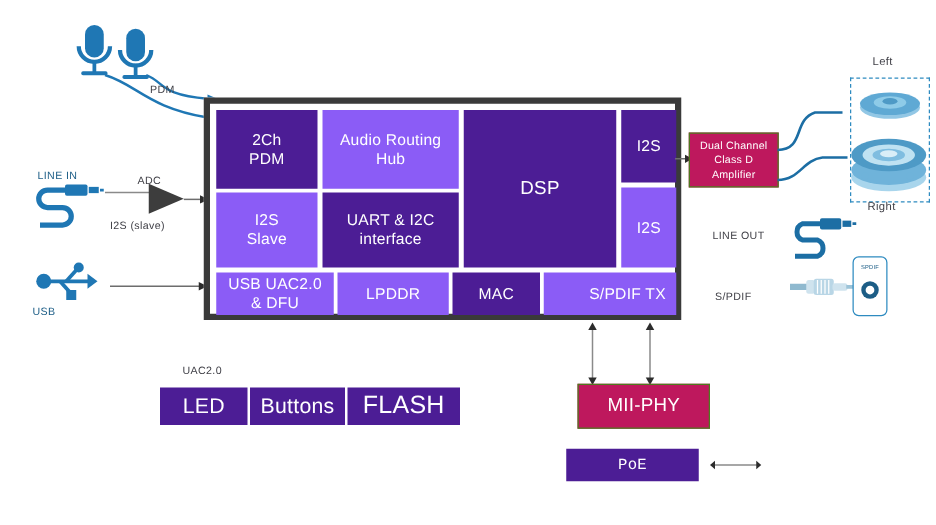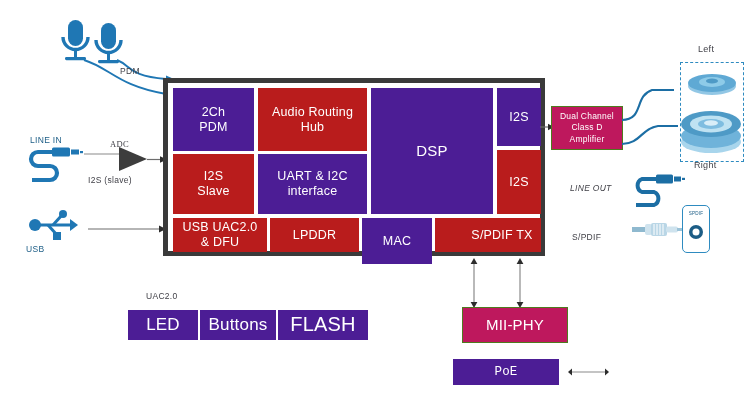--- a/index.html
+++ b/index.html
@@ -23,21 +23,21 @@
   #chip-inner{position:absolute;left:0;top:0;right:0;bottom:0;padding:4px;box-sizing:border-box;}
 
   .blk{
     position:absolute;box-sizing:border-box;
     display:flex;align-items:center;justify-content:center;
     text-align:center;color:#ffffff;
     font-size:12.5px;line-height:1.18;
     letter-spacing:.2px;
   }
   .blue{background:#4c1d95;}
-  .gray{background:#b91c1c;}
+  .gray{background:#8b5cf6;}
   .green{background:#be185d;border:1px solid #4e7a1e;color:#ffffff;}
 
   
   #amp{
     left:551px;top:106px;width:72px;height:44px;
     font-size:8.5px;line-height:1.3;
   }
   #miiphy{
     left:462px;top:307px;width:106px;height:36px;
     font-size:15px;
@@ -97,21 +97,21 @@
     <path d="M30 8 H 14 a7 7 0 0 0 0 14 H 26 a7 7 0 0 1 0 14 H 8" fill="none" stroke="#1f77b4" stroke-width="4.2"></path>
     <rect x="28" y="3.5" width="18" height="9" rx="1.5" fill="#1f77b4"></rect>
     <rect x="47" y="5.5" width="8" height="5" fill="#1f77b4"></rect>
     <rect x="56" y="7" width="3" height="2.2" fill="#1f77b4"></rect>
   </svg>
 
   <svg class="abs" style="left:84px;top:150px;" width="40" height="8">
     <line x1="0" y1="4" x2="40" y2="4" stroke="#8a8a8a" stroke-width="1.1"></line>
   </svg>
 
-  <div class="lbl" style="left:110px;top:139px;font-family:Liberation Serif, serif;">ADC</div>
+  <div class="lbl" style="left:110px;top:139px;">ADC</div>
 
   <svg class="abs" style="left:119px;top:147px;" width="30" height="24">
     <polygon points="0,0 28,12 0,24" fill="#3d3d3d"></polygon>
   </svg>
 
   <svg class="abs" style="left:147px;top:155px;" width="22" height="9">
     <line x1="0" y1="4.5" x2="14" y2="4.5" stroke="#6d6d6d" stroke-width="1.2"></line>
     <polygon points="13,1.2 20,4.5 13,7.8" fill="#2c2c2c"></polygon>
   </svg>
 
@@ -172,21 +172,21 @@
 
       <div class="blk gray" style="left:5px;top:135px;width:94px;height:34px;">
         <span><span>USB UAC2.0</span><br>
         <span>&amp; DFU</span></span>
       </div>
 
       <div class="blk gray" style="left:102px;top:135px;width:89px;height:34px;">
         <span>LPDDR</span>
       </div>
 
-      <div class="blk blue" style="left:194px;top:135px;width:70px;height:46px;">
+      <div class="blk blue" style="left:194px;top:135px;width:70px;height:34px;">
         <span>MAC</span>
       </div>
 
       <div class="blk gray" style="left:267px;top:135px;width:106px;height:34px;padding-left:28px;">
         <span>S/PDIF TX</span>
       </div>
     </div>
   </div>
 
   <svg class="abs" style="left:540px;top:122px;" width="16" height="10">
@@ -222,21 +222,21 @@
     <ellipse cx="33" cy="44" rx="30" ry="11" fill="#9fd0ea" opacity=".9"></ellipse>
     <ellipse cx="33" cy="38" rx="30" ry="12" fill="#6fb3da"></ellipse>
     <ellipse cx="33" cy="26" rx="30" ry="13" fill="#4e9ac6"></ellipse>
     <ellipse cx="33" cy="26" rx="21" ry="8.5" fill="#bfe2f2"></ellipse>
     <ellipse cx="33" cy="26" rx="13" ry="5" fill="#7fbde0"></ellipse>
     <ellipse cx="33" cy="25" rx="7" ry="2.8" fill="#d9eef8"></ellipse>
     <circle cx="14" cy="43" r="3" fill="#6fb3da"></circle>
     <circle cx="50" cy="43" r="3" fill="#6fb3da"></circle>
   </svg>
 
-  <div class="lbl" style="left:570px;top:183px;font-size:8.5px;font-style:italic;">LINE OUT</div>
+  <div class="lbl" style="left:570px;top:183px;font-size:8.5px;">LINE OUT</div>
 
   <svg class="abs" style="left:628px;top:172px;" width="58" height="34">
     <path d="M30 7 H 14 a7 7 0 0 0 0 13 H 26 a7 7 0 0 1 0 13 H 8" fill="none" stroke="#1c6ea4" stroke-width="4"></path>
     <rect x="28" y="2.5" width="17" height="9" rx="1.5" fill="#1c6ea4"></rect>
     <rect x="46" y="4.5" width="7" height="5" fill="#1c6ea4"></rect>
     <rect x="54" y="5.8" width="3" height="2.2" fill="#1c6ea4"></rect>
   </svg>
 
   <div class="lbl" style="left:572px;top:232px;font-size:8.5px;">S/PDIF</div>
 

